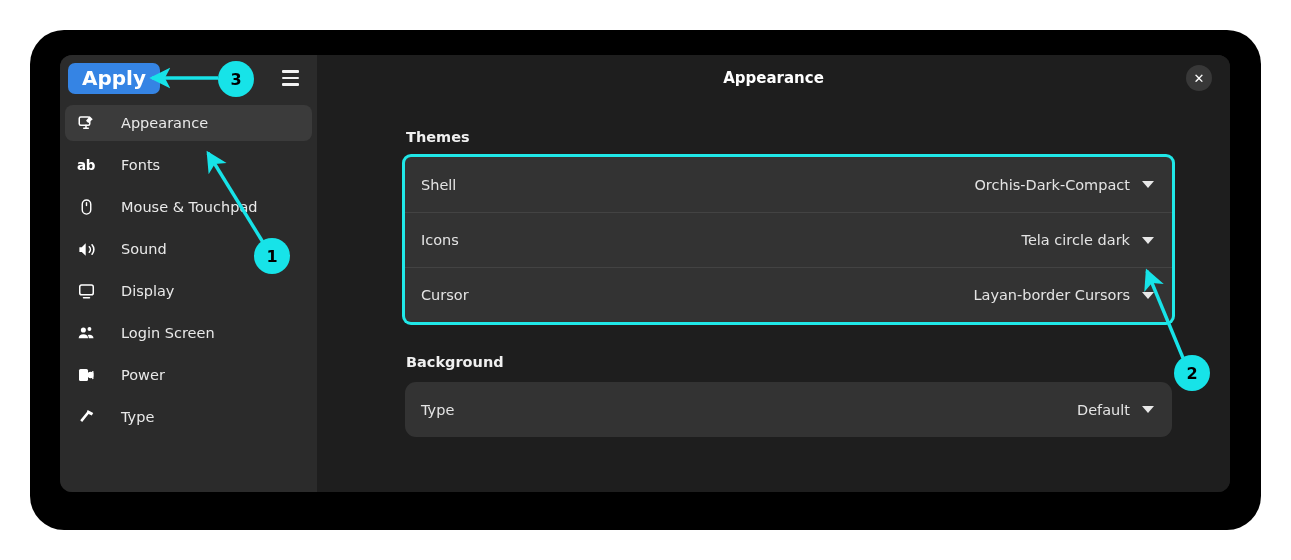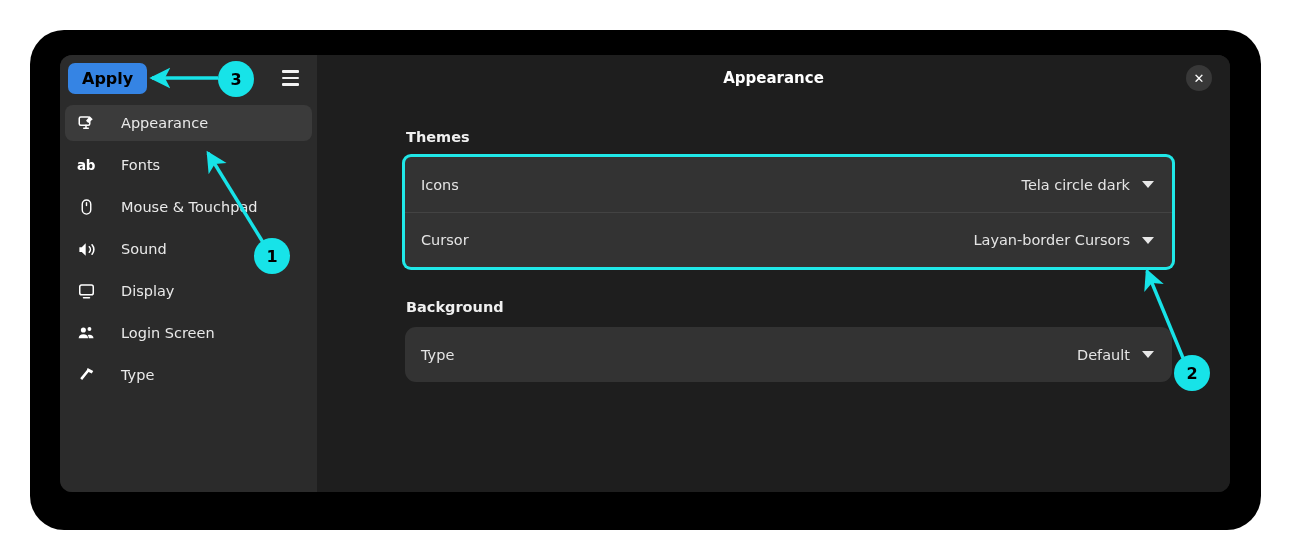--- a/index.html
+++ b/index.html
@@ -51,24 +51,24 @@
   }
   #sidebar-header {
     height: 46px;
     display: flex;
     align-items: center;
     padding: 0 12px 0 8px;
     flex: 0 0 46px;
   }
   #apply-button {
     background: #3584e4;
-    color: #000000;
+    color: #ffffff;
     border: none;
     border-radius: 7px;
-    font-size: 16px;
+    font-size: 20px;
     font-weight: bold;
     font-family: "DejaVu Sans", "Liberation Sans", sans-serif;
     padding: 0 14px;
     height: 31px;
     line-height: 31px;
     cursor: pointer;
   }
   #hamburger-button {
     margin-left: auto;
     width: 30px;
@@ -318,20 +318,31 @@
           <svg width="20" height="18" viewBox="0 0 24 24" fill="#ffffff">
             <circle cx="8.5" cy="8" r="3.4"></circle>
             <path d="M2.2 19c0-3.4 2.8-5.4 6.3-5.4s6.3 2 6.3 5.4z"></path>
             <circle cx="16.6" cy="6.6" r="2.6"></circle>
             <path d="M13 19h9c0-3-2.3-4.7-5.2-4.7-1 0-1.9.2-2.6.6.9 1 1.5 2.4 1.5 4.1z"></path>
           </svg>
         </span>
         <span class="sidebar-label">Login Screen</span>
       </div>
 
+      <div class="sidebar-item">
+        <span class="sidebar-icon">
+          <svg width="19" height="18" viewBox="0 0 24 24" fill="#ffffff">
+            <path d="M4 4h8a2 2 0 012 2v12a2 2 0 01-2 2H4a2 2 0 01-2-2V6a2 2 0 012-2z"></path>
+            <circle cx="17.5" cy="12" r="4.2"></circle>
+            <rect x="19.5" y="6.5" width="1.8" height="4" rx="0.9"></rect>
+            <rect x="19.5" y="13.5" width="1.8" height="4" rx="0.9"></rect>
+          </svg>
+        </span>
+        <span class="sidebar-label">Power</span>
+      </div>
 
       <div class="sidebar-item">
         <span class="sidebar-icon">
           <svg width="19" height="18" viewBox="0 0 24 24" fill="#ffffff">
             <path d="M13.5 2.5l7.5 4-2 3.6-4.2-2.2-8.6 10.6-2.6-2.1L12.3 5.8z"></path>
           </svg>
         </span>
         <span class="sidebar-label">Type</span>
       </div>
 
@@ -345,20 +356,27 @@
       <button id="close-button">✕</button>
     </div>
 
     <div id="content-body">
 
       <div>
         <div class="section-title">Themes</div>
 
         <div class="group-card highlighted">
 
+          <div class="pref-row">
+            <span class="pref-label">Shell</span>
+            <span class="pref-value-wrap">
+              <span class="pref-value">Orchis-Dark-Compact</span>
+              <span class="caret"></span>
+            </span>
+          </div>
 
           <div class="pref-row">
             <span class="pref-label">Icons</span>
             <span class="pref-value-wrap">
               <span class="pref-value">Tela circle dark</span>
               <span class="caret"></span>
             </span>
           </div>
 
           <div class="pref-row">

